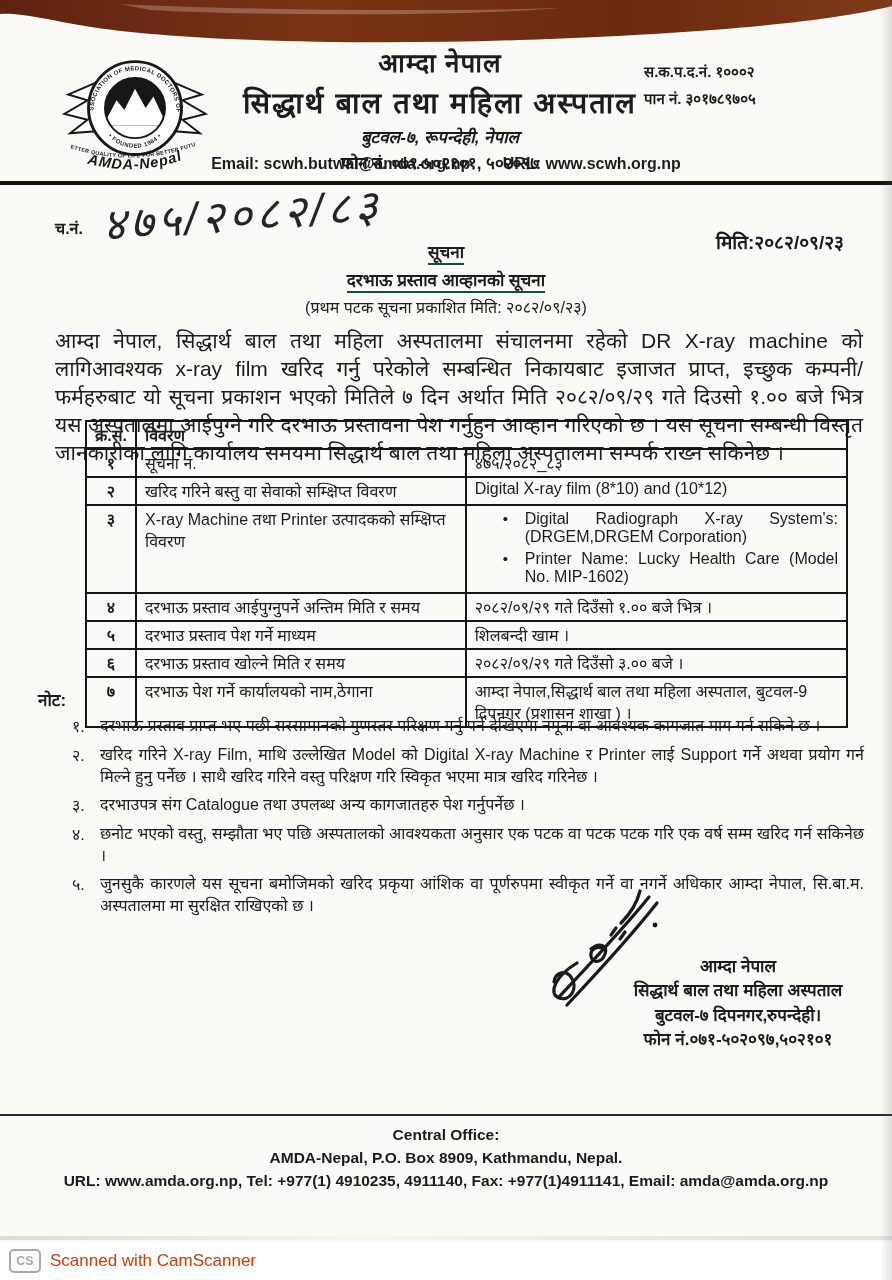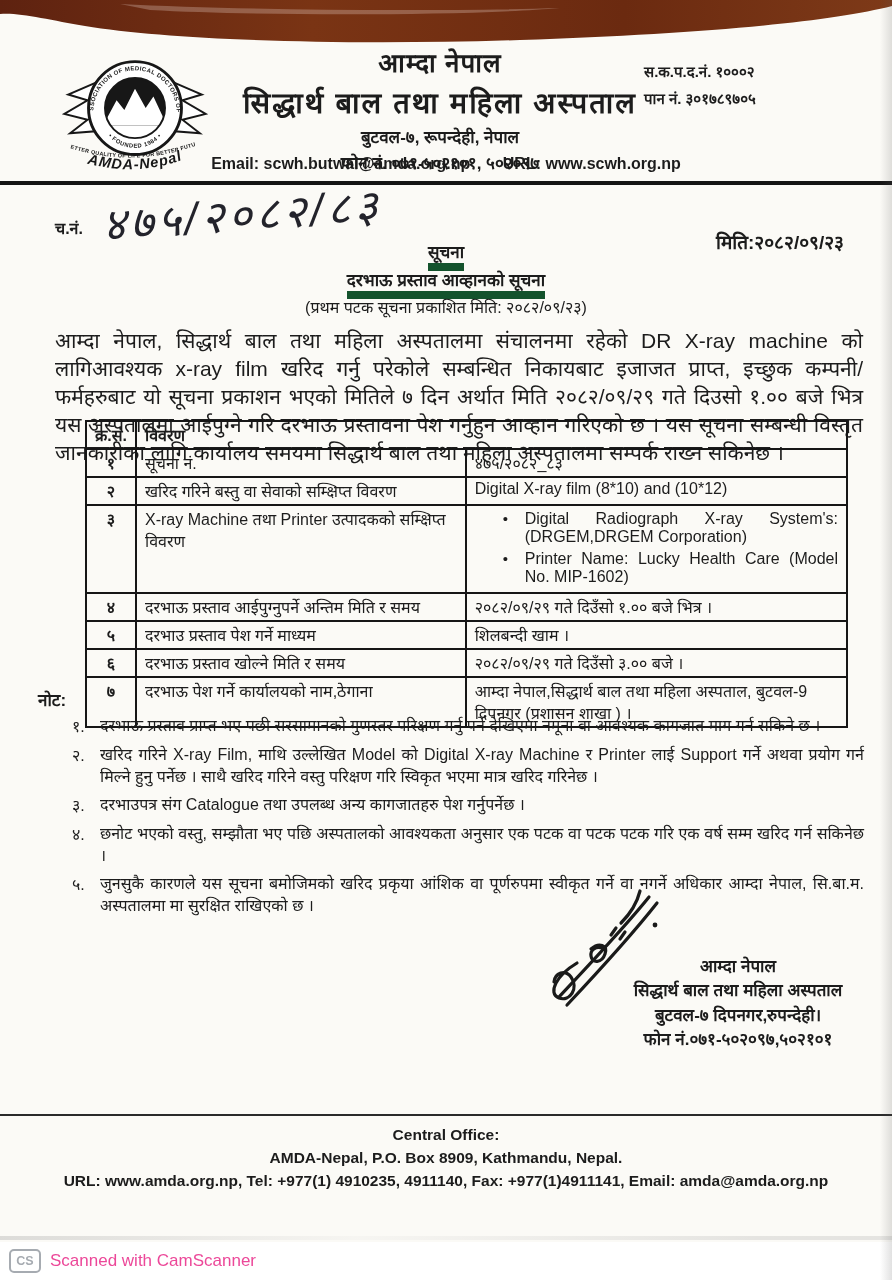--- a/index.html
+++ b/index.html
@@ -12,39 +12,39 @@
     background:linear-gradient(90deg, rgba(140,140,140,.28), rgba(190,190,190,.08) 40%, rgba(150,150,150,.22) 85%); }
 
   
   .top-wood { position:absolute; left:0; top:0; width:892px; height:52px; }
 
   
   .logo { position:absolute; left:50px; top:50px; width:170px; height:122px; }
   .head-center { position:absolute; left:222px; top:44px; width:436px; text-align:center; }
   .org-name { font-size:26px; font-weight:bold; letter-spacing:1px; }
   .hospital-name { font-size:29px; font-weight:bold; letter-spacing:2px; margin-top:2px; white-space:nowrap; }
-  .head-addr { font-size:17px; font-weight:bold; margin-top:4px; }
+  .head-addr { font-size:17px; font-weight:bold; margin-top:4px;font-style:italic; }
   .head-phone { font-size:17px; font-weight:bold; margin-top:3px; }
   .head-right { position:absolute; left:644px; top:58px; width:246px; font-size:15px; line-height:1.8; font-weight:bold; }
   .email-line { position:absolute; left:0; top:155px; width:892px; text-align:center; font-size:16px; font-weight:bold; }
   .email-line span { margin:0 14px; }
   .rule1 { position:absolute; left:0; top:181px; width:892px; height:4px; background:#141414; }
 
   
   .chn-label { position:absolute; left:55px; top:217px; font-size:16px; font-weight:bold;text-align:center; }
   .chn-value { position:absolute; left:102px; top:183px; font-size:45px; font-style:italic;
     transform:rotate(-4deg); color:#23232b; letter-spacing:4px; font-weight:normal; }
   .miti { position:absolute; left:716px; top:229px; font-size:19px; font-weight:bold; }
 
   
   .title-block { position:absolute; left:0; top:240px; width:892px; text-align:center; }
   .title-1 { font-size:17px; font-weight:bold; }
   .title-2 { font-size:17px; font-weight:bold; margin-top:5px; }
   .title-3 { font-size:16px; margin-top:5px; }
-  .u { border-bottom:8px solid #14532d; padding-bottom:1px; }
+  .u { border-bottom:2px solid #14532d; padding-bottom:1px; }
 
   
   .para { position:absolute; left:55px; top:327px; width:808px; font-size:21px; line-height:1.33; text-align:justify; }
 
   
   table.notice { position:absolute; left:85px; top:420px; width:763px; border-collapse:collapse; }
   table.notice th, table.notice td { border:2px solid #161616; padding:2px 8px; vertical-align:top; font-size:16px; }
   th.c1, td.c1 { width:48px; text-align:center; font-weight:bold; }
   th.hdr { text-align:left; font-size:16.5px; }
   td.c2 { width:332px; }
@@ -70,21 +70,21 @@
   .footer { position:absolute; left:0; top:1126px; width:892px; text-align:center; font-weight:bold; }
   .footer-line1 { font-size:15.5px; }
   .footer-line2 { font-size:15.5px; margin-top:5px; }
   .footer-line3 { font-size:15.5px; margin-top:5px; }
 
   
   .cam-bar { position:absolute; left:0; top:1242px; width:892px; height:38px; background:#ffffff;
     display:flex; align-items:center; padding-left:9px; }
   .cs-badge { width:32px; height:24px; border:2px solid #a6abb1; border-radius:5px; color:#a6abb1;
     font-weight:bold; font-size:12.5px; display:flex; align-items:center; justify-content:center; flex:none; }
-  .cam-text { color:#ec4899; font-size:17px; margin-left:9px;text-align:right; }
+  .cam-text { color:#c2410c; font-size:17px; margin-left:9px;text-align:right; }
 </style>
 </head>
 <body>
 
 <div class="page">
 
   <svg class="top-wood" viewBox="0 0 892 52" preserveAspectRatio="none" aria-hidden="true">
     <defs>
       <linearGradient id="wood" x1="0" y1="0" x2="1" y2="0">
         <stop offset="0" stop-color="#5e2210"></stop>

